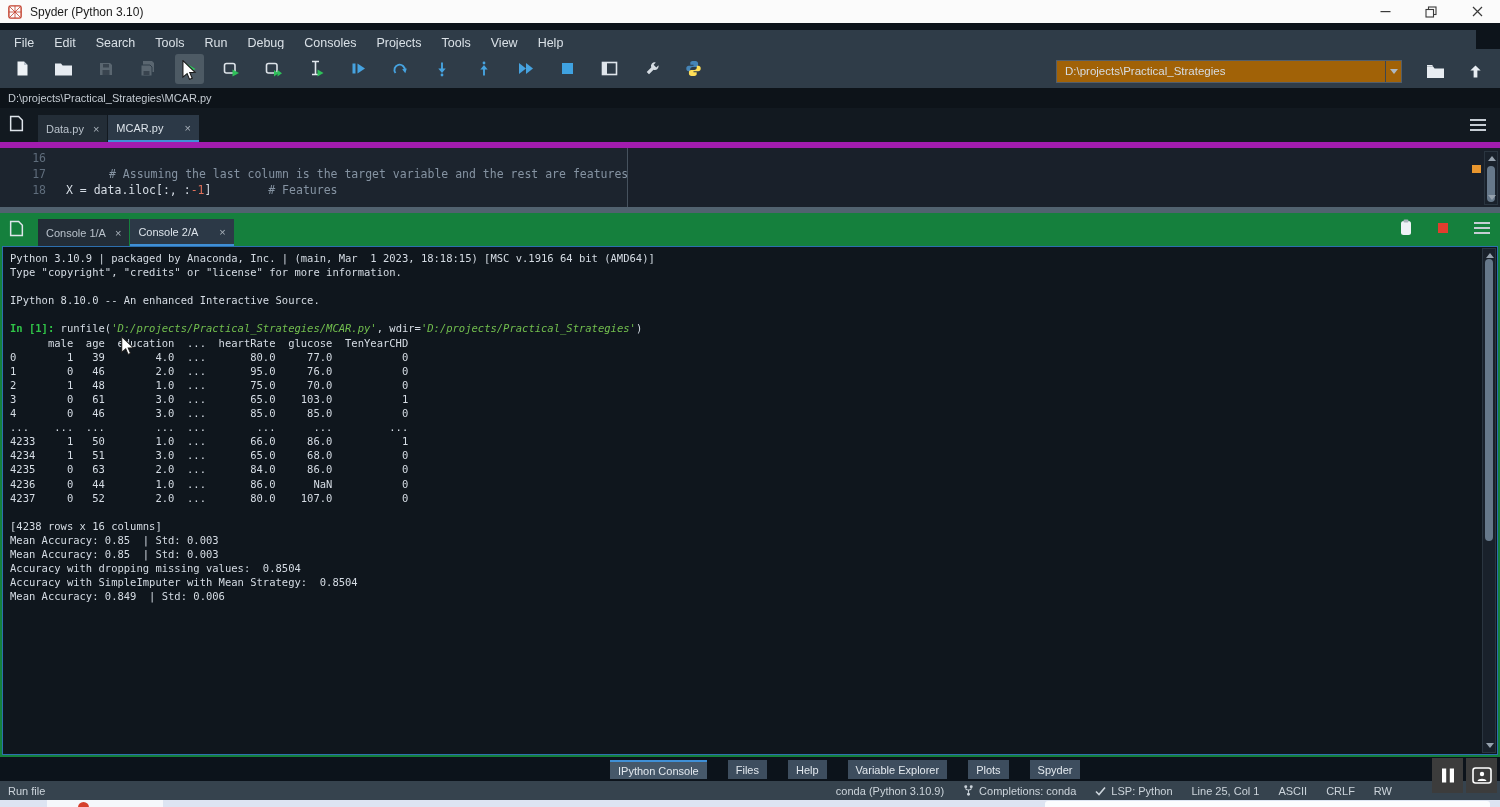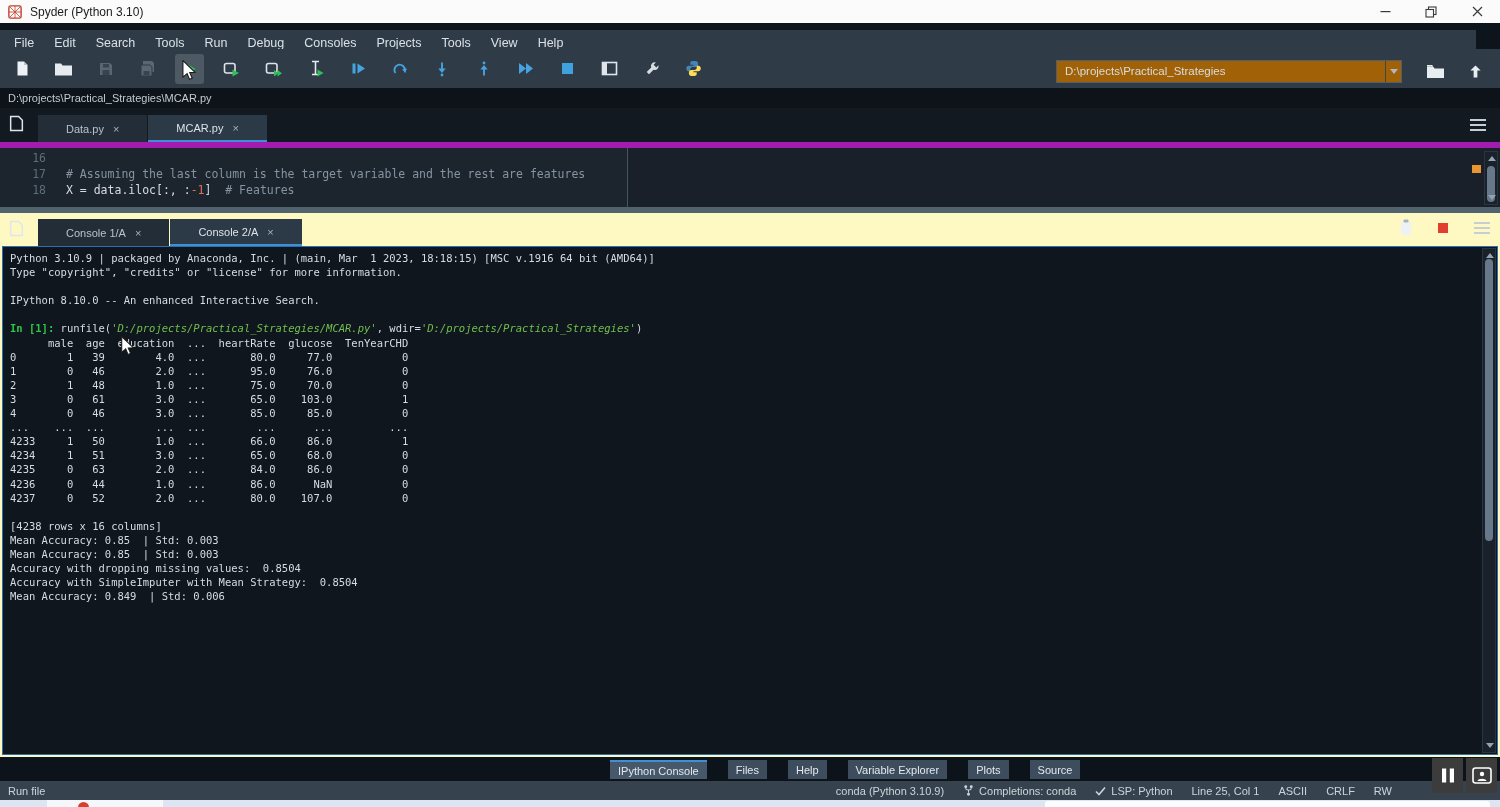--- a/index.html
+++ b/index.html
@@ -33,51 +33,51 @@
 
   
   .pathbar{position:absolute;left:0;top:88px;width:1500px;height:20px;background:#0d1319;display:flex;align-items:center;}
   .pathbar span{font-size:11px;color:#c3cad1;padding-left:8px;}
 
   
   .editor-region{position:absolute;left:0;top:108px;width:1500px;height:99px;background:#121920;}
   .editor-tabbar{position:relative;height:34px;}
   .browse-tabs{position:absolute;left:8px;top:7px;}
   .tabs-row{position:absolute;left:38px;bottom:0;display:flex;align-items:flex-end;}
-  .tab{height:27px;display:inline-flex;align-items:center;padding:0 28px;margin-right:1px;font-size:11px;color:#b9c2cb;background:#232d37;box-sizing:border-box;}
-  .tab.active{background:#2c3947;color:#dce3ea;border-bottom:2px solid #3f8fd6;}
+  .tab{height:27px;display:inline-flex;align-items:center;padding:0 8px;margin-right:1px;font-size:11px;color:#b9c2cb;background:#232d37;box-sizing:border-box;}
+  .tab.active{background:#2c3947;color:#dce3ea;border-bottom:2px solid #3f8fd6;gap:12px;}
   .tab-close{margin-left:9px;color:#a9b2bb;font-size:11px;}
   .pane-burger{position:absolute;right:14px;top:11px;}
   .editor-code{position:absolute;left:0;top:34px;right:0;bottom:0;background:#1c242e;overflow:hidden;font-family:"DejaVu Sans Mono",monospace;font-size:11.5px;line-height:16px;border-top:6px solid #a21caf;}
   .beyond-ruler{position:absolute;left:627px;top:0;bottom:0;right:0;background:#19202a;}
   .ruler{position:absolute;left:627px;top:0;bottom:0;width:1px;background:#46525e;}
   .ed-lines{position:absolute;left:0;top:2px;right:18px;}
   .ed-line{height:16px;display:flex;white-space:pre;}
   .ed-gutter{width:46px;text-align:right;color:#5f6d7c;flex:none;padding-right:0;}
   .ed-text{padding-left:20px;}
   .seg-code{color:#d6dde5;}
-  .seg-comment{color:#8593a2;}
+  .seg-comment{color:#8593a2;margin-left:43px;}
   .seg-number{color:#e0705a;}
   .seg-out{color:#d5dce4;margin-top:16px;}
   .seg-prompt{color:#30c548;font-weight:bold;}
   .seg-string{color:#72bf4e;font-style:italic;}
 
   .vscroll{position:absolute;width:14px;background:#19212b;border:1px solid #2a3540;box-sizing:border-box;}
   .vscroll .thumb{position:absolute;left:2px;width:8px;background:#66788a;border-radius:5px;}
   .arr-up,.arr-dn{position:absolute;left:3px;width:0;height:0;border-left:4px solid transparent;border-right:4px solid transparent;}
   .arr-up{top:4px;border-bottom:5px solid #95a1ad;}
   .arr-dn{bottom:4px;border-top:5px solid #95a1ad;}
   .ed-scroll{right:2px;top:3px;bottom:2px;}
   .warn-flag{position:absolute;right:19px;top:17px;width:9px;height:8px;background:#e8962e;}
 
   
   .hsplitter{position:absolute;left:0;top:207px;width:1500px;height:6px;background:#51626f;}
 
   
-  .console-region{position:absolute;left:0;top:213px;width:1500px;height:544px;background:#fef9c3;}
+  .console-region{position:absolute;left:0;top:213px;width:1500px;height:544px;background:#15803d;}
   .console-tabbar{position:relative;height:33px;}
   .console-icons{position:absolute;right:10px;top:6px;display:flex;align-items:center;}
   .console-icons .cbtn{background:transparent;border:none;padding:0;margin-left:26px;display:flex;align-items:center;justify-content:center;}
   .console-content{position:absolute;left:2px;right:2px;top:33px;bottom:2px;background:#0f161d;border:1px solid #2d6fae;box-sizing:border-box;}
   .console-lines{position:absolute;left:7px;top:5px;right:18px;bottom:0;overflow:hidden;}
   .console-line{height:14.1px;white-space:pre;font-family:"DejaVu Sans Mono",monospace;font-size:10.5px;color:#d5dce4;}
   .con-scroll{right:1px;top:1px;bottom:1px;}
 
   
   .docktabs{position:absolute;left:0;top:757px;width:1500px;height:24px;background:#0c131b;}
@@ -364,21 +364,21 @@
               <rect y="10" width="16" height="2" fill="#c6cdd4"></rect>
             </svg>
         </button>
       </div>
     </div>
     <div class="console-content">
       <div class="console-lines" id="console-lines">
           <div class="console-line"><span class="seg-out">Python 3.10.9 | packaged by Anaconda, Inc. | (main, Mar  1 2023, 18:18:15) [MSC v.1916 64 bit (AMD64)]</span></div>
           <div class="console-line"><span class="seg-out">Type "copyright", "credits" or "license" for more information.</span></div>
           <div class="console-line">&nbsp;</div>
-          <div class="console-line"><span class="seg-out">IPython 8.10.0 -- An enhanced Interactive Search.</span></div>
+          <div class="console-line"><span class="seg-out">IPython 8.10.0 -- An enhanced Interactive Source.</span></div>
           <div class="console-line">&nbsp;</div>
           <div class="console-line"><span class="seg-prompt">In [1]: </span><span class="seg-out">runfile(</span><span class="seg-string">'D:/projects/Practical_Strategies/MCAR.py'</span><span class="seg-out">, wdir=</span><span class="seg-string">'D:/projects/Practical_Strategies'</span><span class="seg-out">)</span></div>
           <div class="console-line"><span class="seg-out">      male  age  education  ...  heartRate  glucose  TenYearCHD</span></div>
           <div class="console-line"><span class="seg-out">0        1   39        4.0  ...       80.0     77.0           0</span></div>
           <div class="console-line"><span class="seg-out">1        0   46        2.0  ...       95.0     76.0           0</span></div>
           <div class="console-line"><span class="seg-out">2        1   48        1.0  ...       75.0     70.0           0</span></div>
           <div class="console-line"><span class="seg-out">3        0   61        3.0  ...       65.0    103.0           1</span></div>
           <div class="console-line"><span class="seg-out">4        0   46        3.0  ...       85.0     85.0           0</span></div>
           <div class="console-line"><span class="seg-out">...    ...  ...        ...  ...        ...      ...         ...</span></div>
           <div class="console-line"><span class="seg-out">4233     1   50        1.0  ...       66.0     86.0           1</span></div>
@@ -402,21 +402,21 @@
     </div>
   </div>
 
   <div class="docktabs">
     <div class="dock-row" id="dock-tabs">
         <button class="dock-tab active">IPython Console</button>
         <button class="dock-tab">Files</button>
         <button class="dock-tab">Help</button>
         <button class="dock-tab">Variable Explorer</button>
         <button class="dock-tab">Plots</button>
-        <button class="dock-tab">Source</button>
+        <button class="dock-tab">Spyder</button>
       </div>
   </div>
 
   <div class="statusbar">
     <span class="status-left">Run file</span>
     <div class="status-right" id="status-right">
         <span class="status-item">
           <span>conda (Python 3.10.9)</span>
         </span>
         <span class="status-item">

